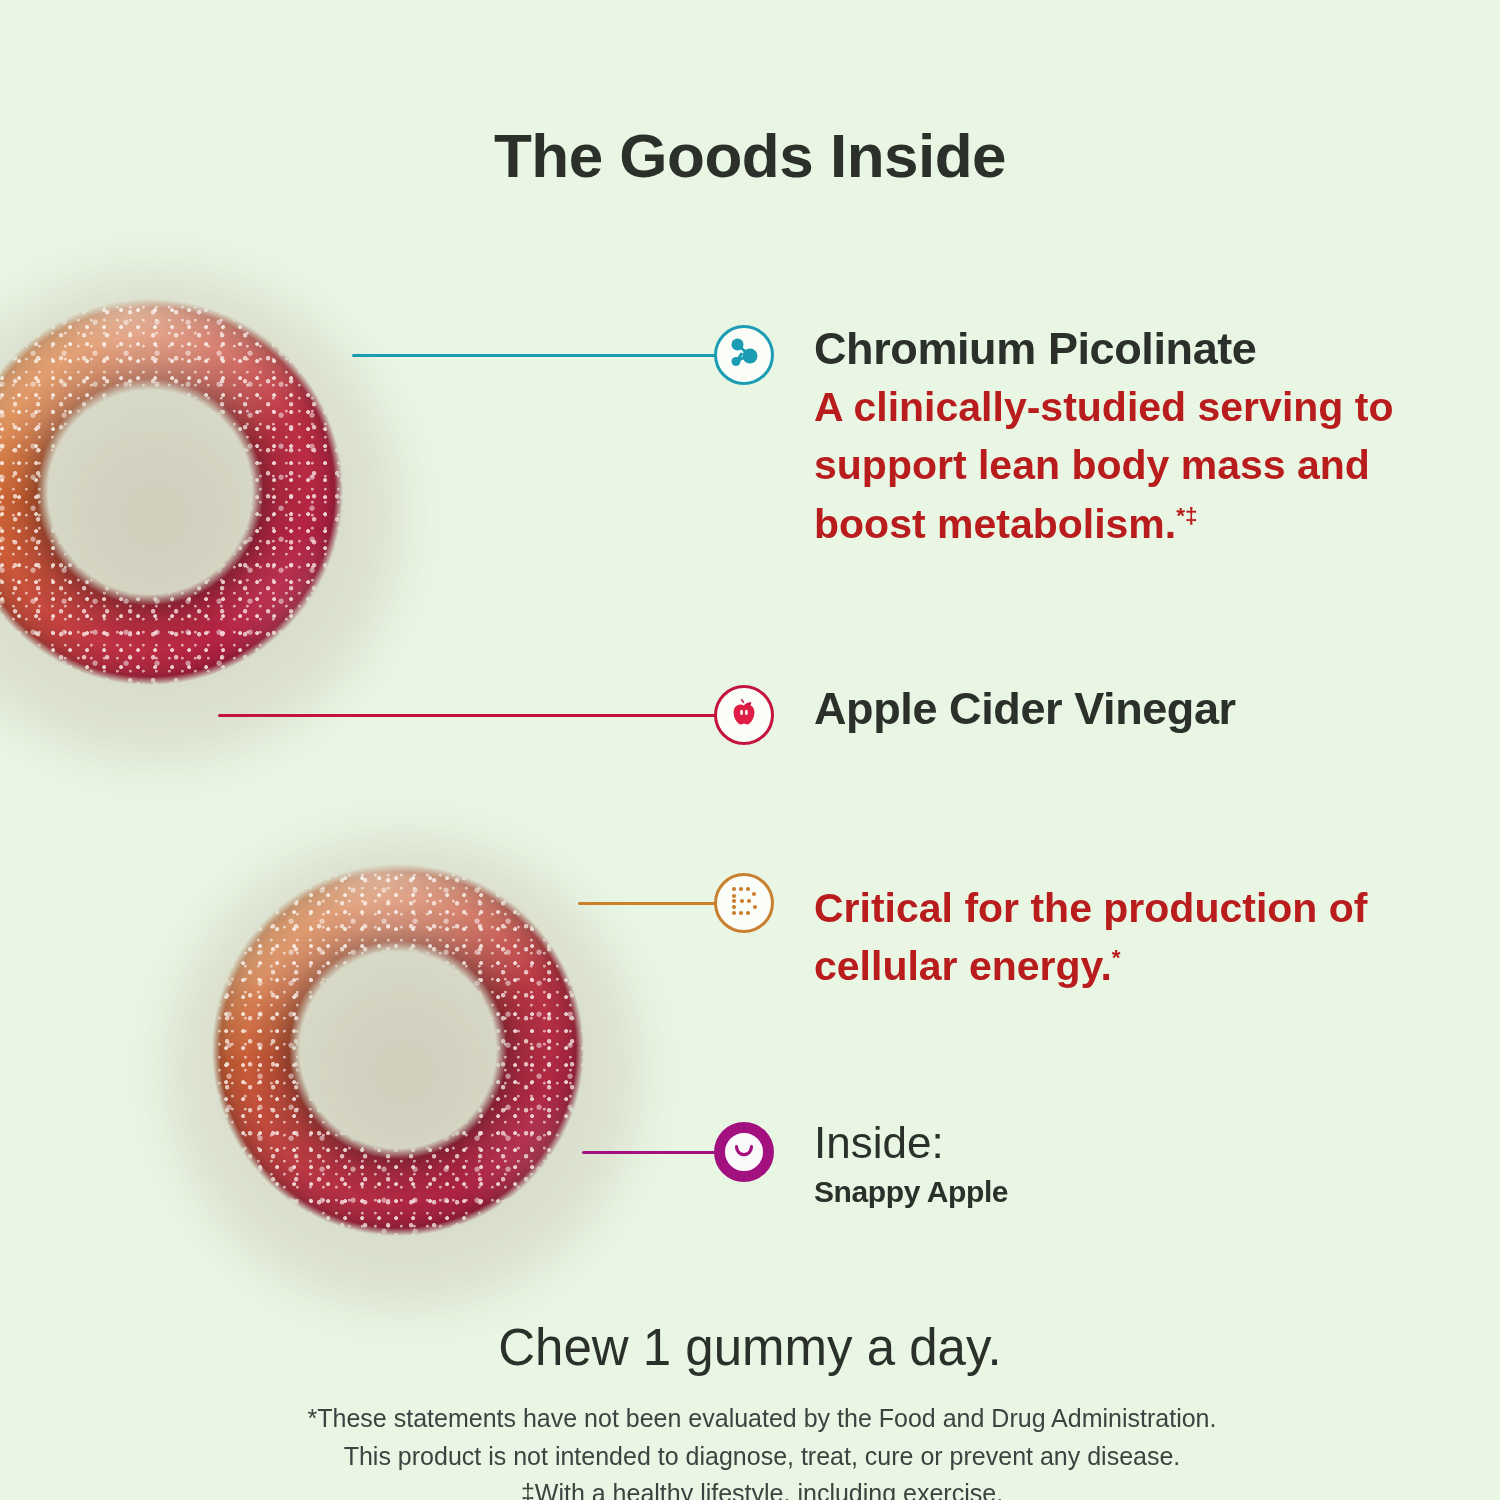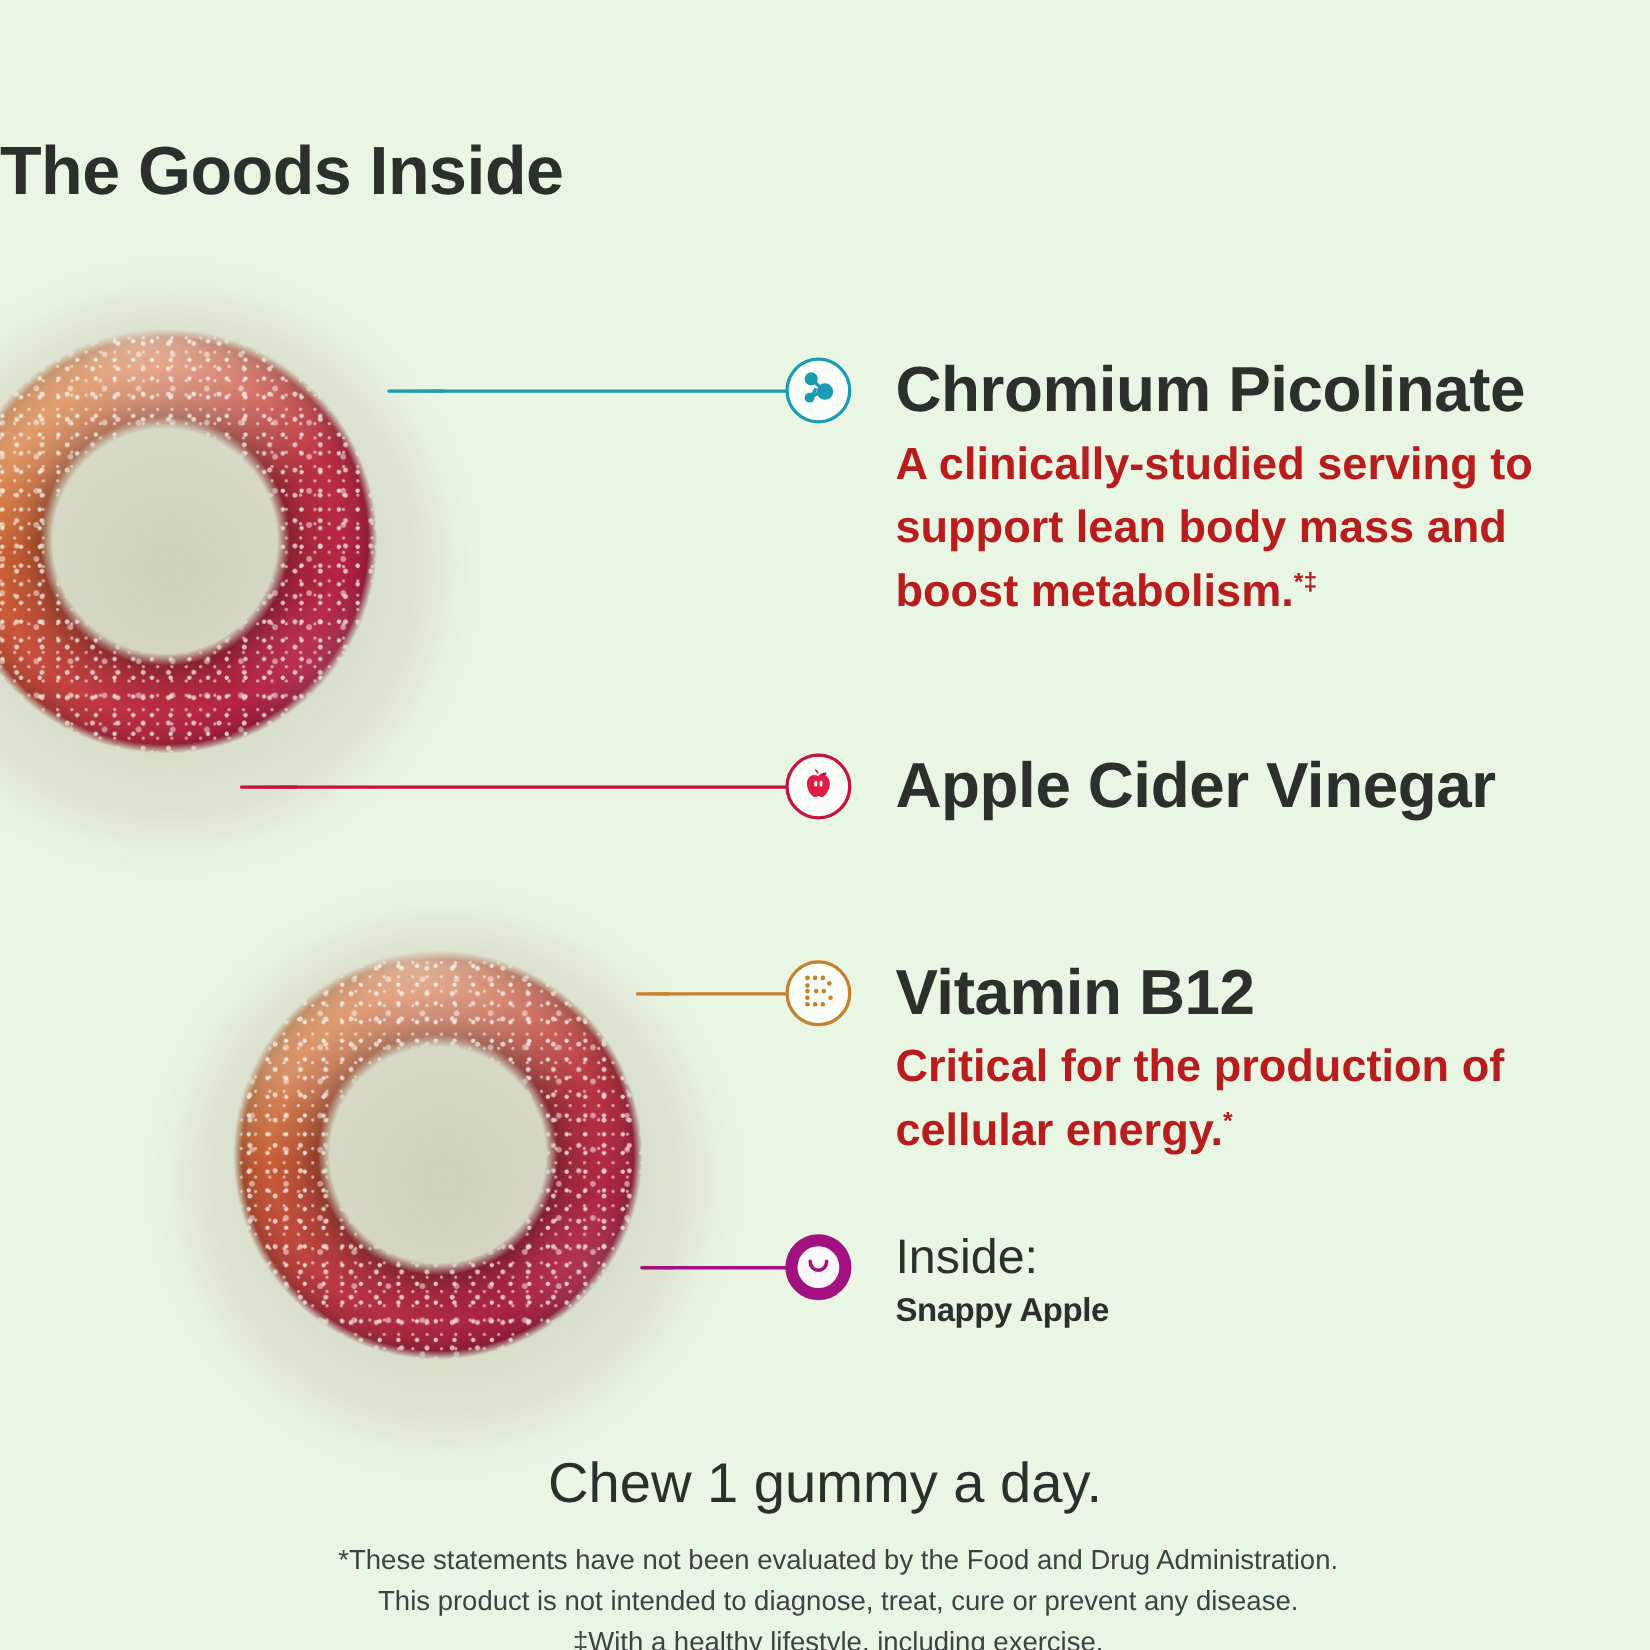--- a/index.html
+++ b/index.html
@@ -22,20 +22,21 @@
     height: 1500px;
     background: #e9f6e4;
   }
 
   
   .title {
     position: absolute;
     left: 0;
     top: 120px;
     width: 1500px;
+    text-align: center;
     font-size: 62px;
     font-weight: bold;
     letter-spacing: -0.5px;
     color: #2b302b;
   }
 
   
   .gummy {
     position: absolute;
     border-radius: 50%;
@@ -246,21 +247,21 @@
     border: 11px solid #a31180;
     background: #faf8fb;
   }
 
   
   .item {
     position: absolute;
     left: 814px;
   }
   .item-head {
-    font-size: 58px;
+    font-size: 45px;
     font-weight: bold;
     color: #2b302b;
     letter-spacing: -0.4px;
     line-height: 1.05;
     white-space: nowrap;
   }
   .item-body {
     font-size: 41px;
     font-weight: bold;
     color: #b91c1c;
@@ -418,21 +419,20 @@
   <div class="item" id="item-chromium">
     <div class="item-head">Chromium Picolinate</div>
     <div class="item-body"><span>A clinically-studied serving to support lean body mass and boost metabolism.</span><sup>*‡</sup></div>
   </div>
 
   <div class="item" id="item-acv">
     <div class="item-head">Apple Cider Vinegar</div>
   </div>
 
   <div class="item" id="item-b12">
-    <div class="item-head">Vitamin B12</div>
     <div class="item-body"><span>Critical for the production of cellular energy.</span><sup>*</sup></div>
   </div>
 
   <div class="item" id="item-flavor">
     <div class="flavor-label">Inside:</div>
     <div class="flavor-value">Snappy Apple</div>
   </div>
 
   <div class="chew">Chew 1 gummy a day.</div>
 

